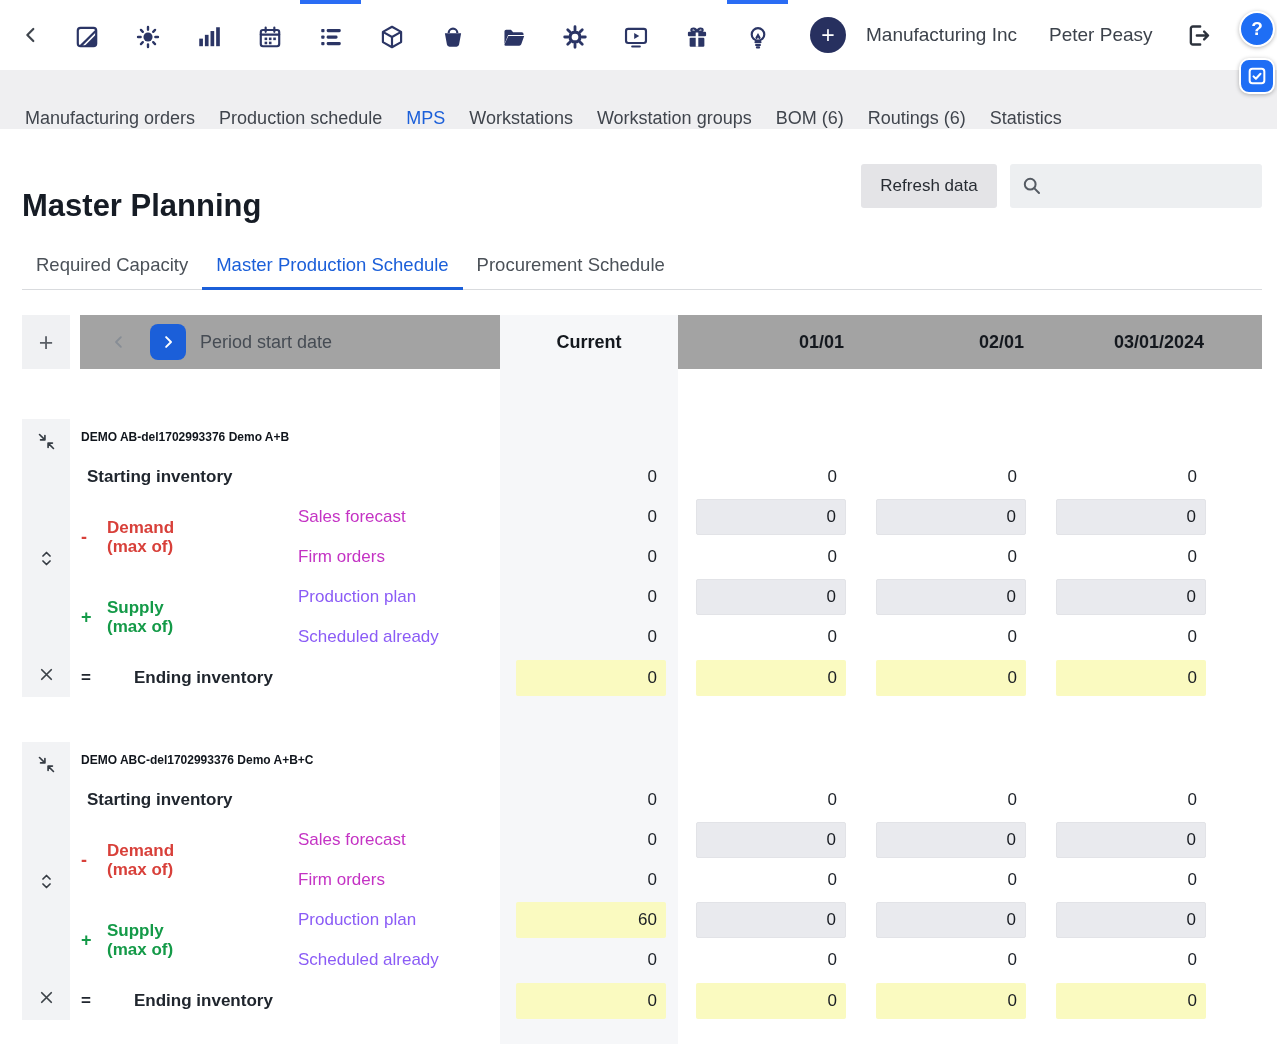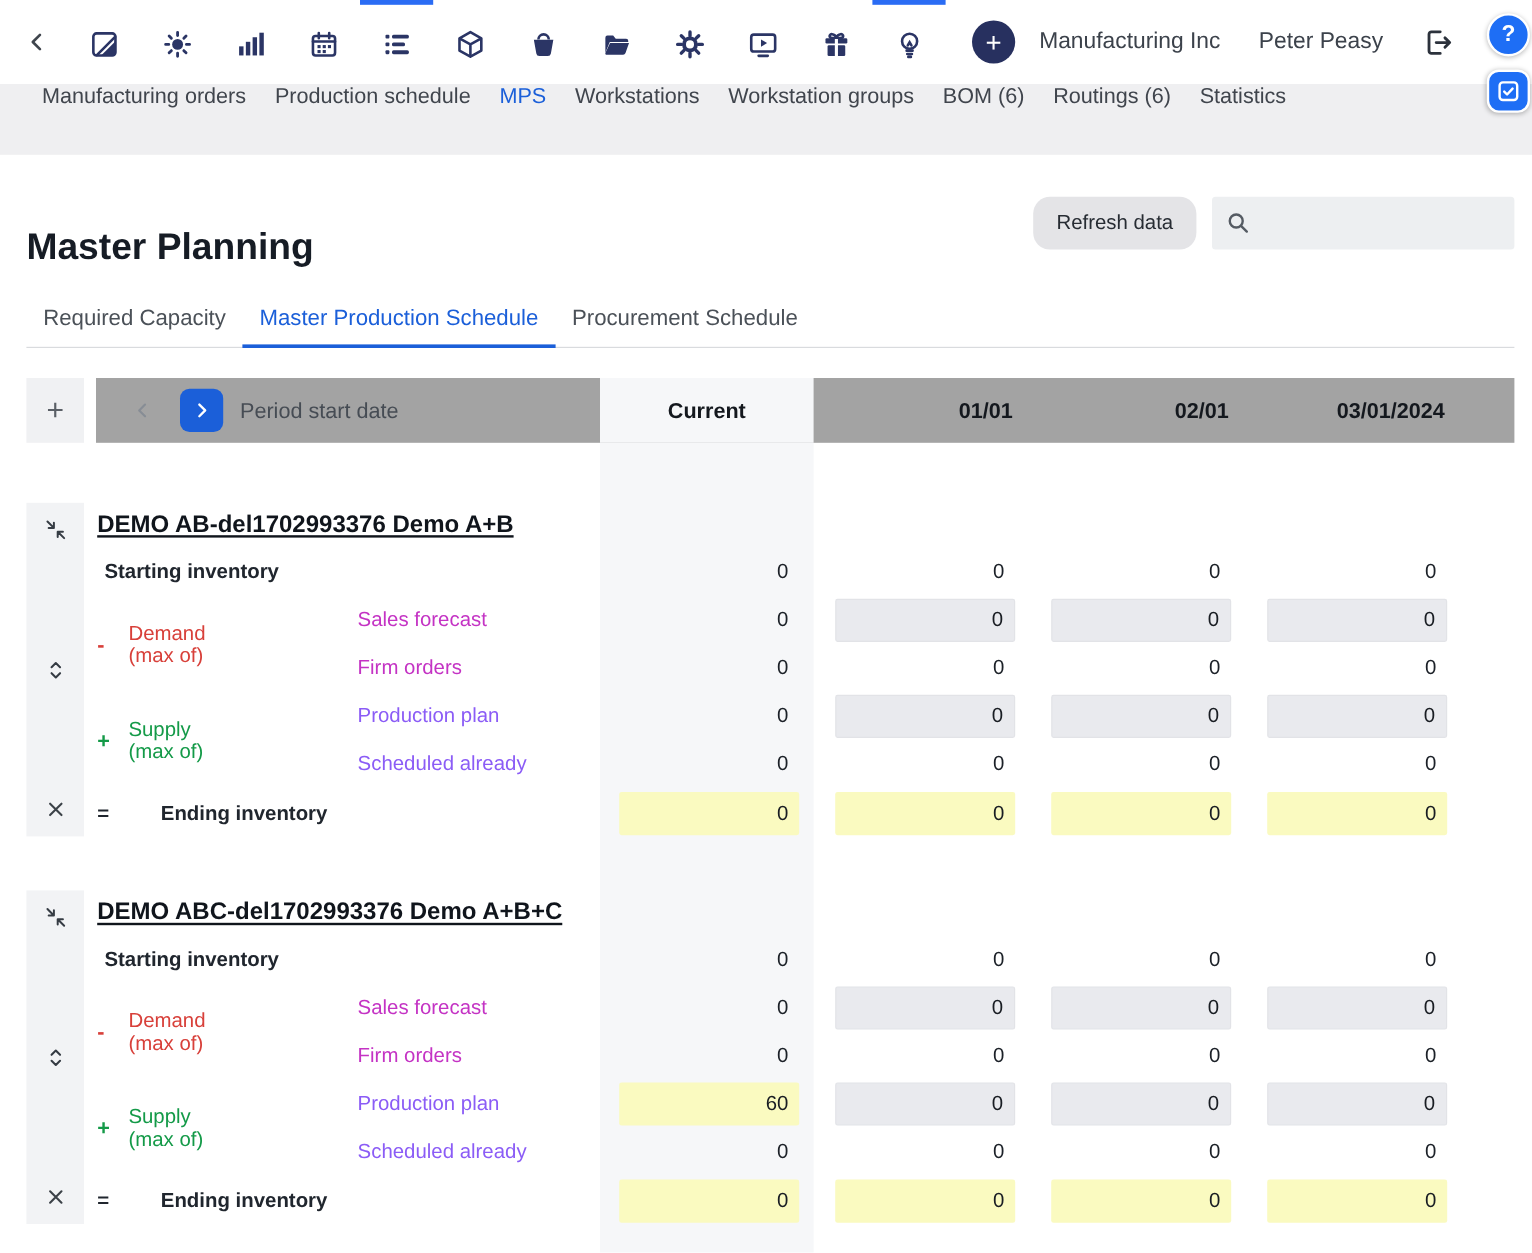--- a/index.html
+++ b/index.html
@@ -18,28 +18,28 @@
   .company{margin-left:20px;font-size:19px;color:#3c424b;white-space:nowrap}
   .user{margin-left:32px;font-size:19px;color:#3c424b;white-space:nowrap}
   .logout{margin-left:32px;display:flex;align-items:center;cursor:pointer}
   .rightstack{position:absolute;right:2px;top:11px;display:flex;flex-direction:column;gap:11px;align-items:center;z-index:5}
   .helpbtn,.taskbtn{width:36px;height:36px;background:#1e6ef5;color:#fff;display:flex;align-items:center;justify-content:center;
            border:2px solid #fff;box-shadow:0 1px 4px rgba(0,0,0,.28);box-sizing:border-box;cursor:pointer}
   .helpbtn{border-radius:50%;font-weight:700;font-size:19px}
   .taskbtn{border-radius:10px}
 
   
-  .mainnav{position:absolute;top:70px;left:0;width:1277px;height:59px;background:#efeff1;display:flex;align-items:flex-start;
-           padding-left:35px;box-sizing:border-box}
+  .mainnav{position:absolute;top:70px;left:0;width:1277px;height:59px;background:#efeff1;display:flex;align-items:flex-end;
+           padding-left:25px;box-sizing:border-box}
   .navitem{font-size:18px;color:#40454d;margin-right:24px;cursor:pointer;white-space:nowrap}
   .navitem.active{color:#1b5fd9}
 
   
   .pagetitle{position:absolute;left:22px;top:167px;font-size:31px;font-weight:700;color:#161c25}
-  .refresh{position:absolute;left:861px;top:164px;width:136px;height:44px;background:#e4e4e7;border:none;border-radius:14px;
+  .refresh{position:absolute;left:861px;top:164px;width:136px;height:44px;background:#e4e4e7;border:none;border-radius:3px;
            font-size:17px;color:#272c33;font-family:inherit;cursor:pointer}
   .search{position:absolute;left:1010px;top:164px;width:252px;height:44px;background:#edeff1;border-radius:3px;
           display:flex;align-items:center;padding-left:12px;box-sizing:border-box}
   .search input{border:none;background:transparent;outline:none;font-size:17px;margin-left:8px;width:190px;font-family:inherit;color:#272c33}
 
   
   .tabs{position:absolute;left:22px;top:241px;width:1240px;height:49px;display:flex;border-bottom:1px solid #d9dbde;box-sizing:border-box}
   .tab{padding:0 14px;display:flex;align-items:center;font-size:18.5px;color:#4b5158;cursor:pointer;position:relative;white-space:nowrap}
   .tab.active{color:#1b5fd9}
   .tab.active::after{content:"";position:absolute;left:0;right:0;bottom:-1px;height:3px;background:#1b5fd9}
@@ -59,37 +59,37 @@
   .hc0{left:420px;width:178px;justify-content:center}
   .hc1{left:616px;width:150px;justify-content:flex-end;padding-right:2px;box-sizing:border-box}
   .hc2{left:796px;width:150px;justify-content:flex-end;padding-right:2px;box-sizing:border-box}
   .hc3{left:976px;width:150px;justify-content:flex-end;padding-right:2px;box-sizing:border-box}
 
   .group{position:absolute;left:22px;width:1240px;height:282px;z-index:2}
   .gutter{position:absolute;left:0;top:2px;width:48px;height:278px;background:#f2f3f5;display:flex;flex-direction:column;
           align-items:center;justify-content:space-between;padding:13px 0;box-sizing:border-box}
   .gutter .gic{cursor:pointer;display:flex}
   .gtitle{height:40px;display:flex;align-items:center;padding-left:59px}
-  .gtitle a{font-size:20px;font-weight:700;color:#10151c;text-decoration:underline;text-underline-offset:3px;cursor:pointer}
+  .gtitle a{font-size:12px;font-weight:700;color:#10151c;text-underline-offset:3px;cursor:pointer}
   .prow{position:relative;height:40px;display:flex;align-items:center}
   .prow.ending{height:42px}
   .lz{width:478px;height:100%;position:relative;display:flex;align-items:center;box-sizing:border-box;flex:none}
   .mainlbl{margin-left:65px;font-weight:700;font-size:17px;color:#20262e;white-space:nowrap}
   .endlbl{margin-left:112px}
   .sub{position:absolute;left:276px;font-size:17px;white-space:nowrap}
   .sub.link{color:#c433c4;cursor:pointer}
   .sub.plain{color:#8b5cf6}
   .eq{position:absolute;left:59px;top:50%;transform:translateY(-50%);font-weight:700;font-size:17px;color:#20262e}
   .dem,.sup{position:absolute;left:59px;display:flex;align-items:center;z-index:3}
   .dem{top:80px;height:80px}
   .sup{top:160px;height:80px}
   .sign{font-weight:700;font-size:18px;width:26px}
   .dem .sign,.dem .twol{color:#d8403a}
   .sup .sign,.sup .twol{color:#149a48}
-  .twol{font-weight:400;font-size:17px;line-height:19px;white-space:nowrap}
+  .twol{font-weight:700;font-size:17px;line-height:19px;white-space:nowrap}
   .cur{width:178px;height:100%;display:flex;align-items:center;justify-content:flex-end;padding-right:21px;box-sizing:border-box;flex:none}
   .cur.boxed{padding-right:12px}
   .g18{width:18px;flex:none}.g30{width:30px;flex:none}
   .ccell{width:150px;height:100%;display:flex;align-items:center;justify-content:flex-end;padding-right:9px;box-sizing:border-box;flex:none}
   .ccell.boxed{padding:0;justify-content:flex-end}
   .num{font-size:17px;color:#1c2128}
   .gbox{width:150px;height:36px;background:#e9eaee;border:1px solid #e2e3e7;border-radius:2px;text-align:right;padding:0 9px 0 4px;
         font-size:17px;color:#191d23;font-family:inherit;box-sizing:border-box;outline:none}
   .ybox{width:150px;height:36px;background:#fafac0;border-radius:2px;display:flex;align-items:center;justify-content:flex-end;
         padding-right:9px;box-sizing:border-box;font-size:17px;color:#191d23;flex:none}

